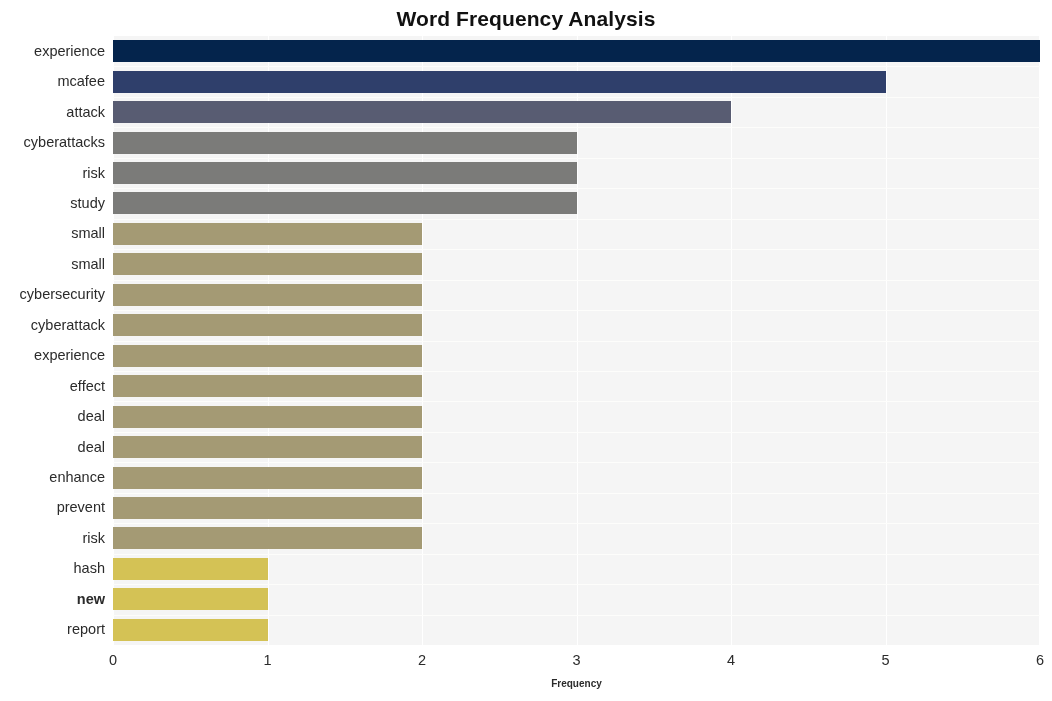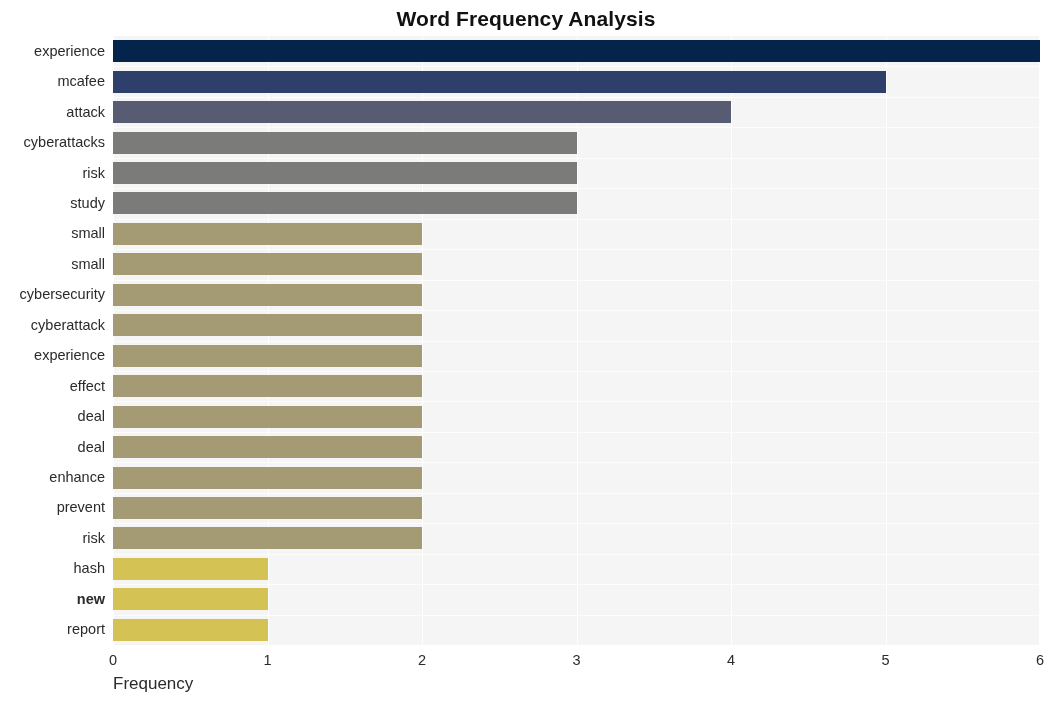--- a/index.html
+++ b/index.html
@@ -105,25 +105,26 @@
     text-align: center;
     font-size: 14.5px;
     color: #2b2b2b;
     line-height: 17px;
   }
   .xaxis-title {
     position: absolute;
     left: 113px;
     top: 675px;
     width: 927px;
-    text-align: left;
-    font-size: 17px;
+    text-align: center;
+    font-size: 10px;
     color: #2b2b2b;
     line-height: 17px;
     white-space: nowrap;
+    font-weight: bold;
   }
 </style>
 </head>
 <body>
 
 <div id="chart-root">
 
   <div class="chart-title">Word Frequency Analysis</div>
 
   <div class="plot-area">

